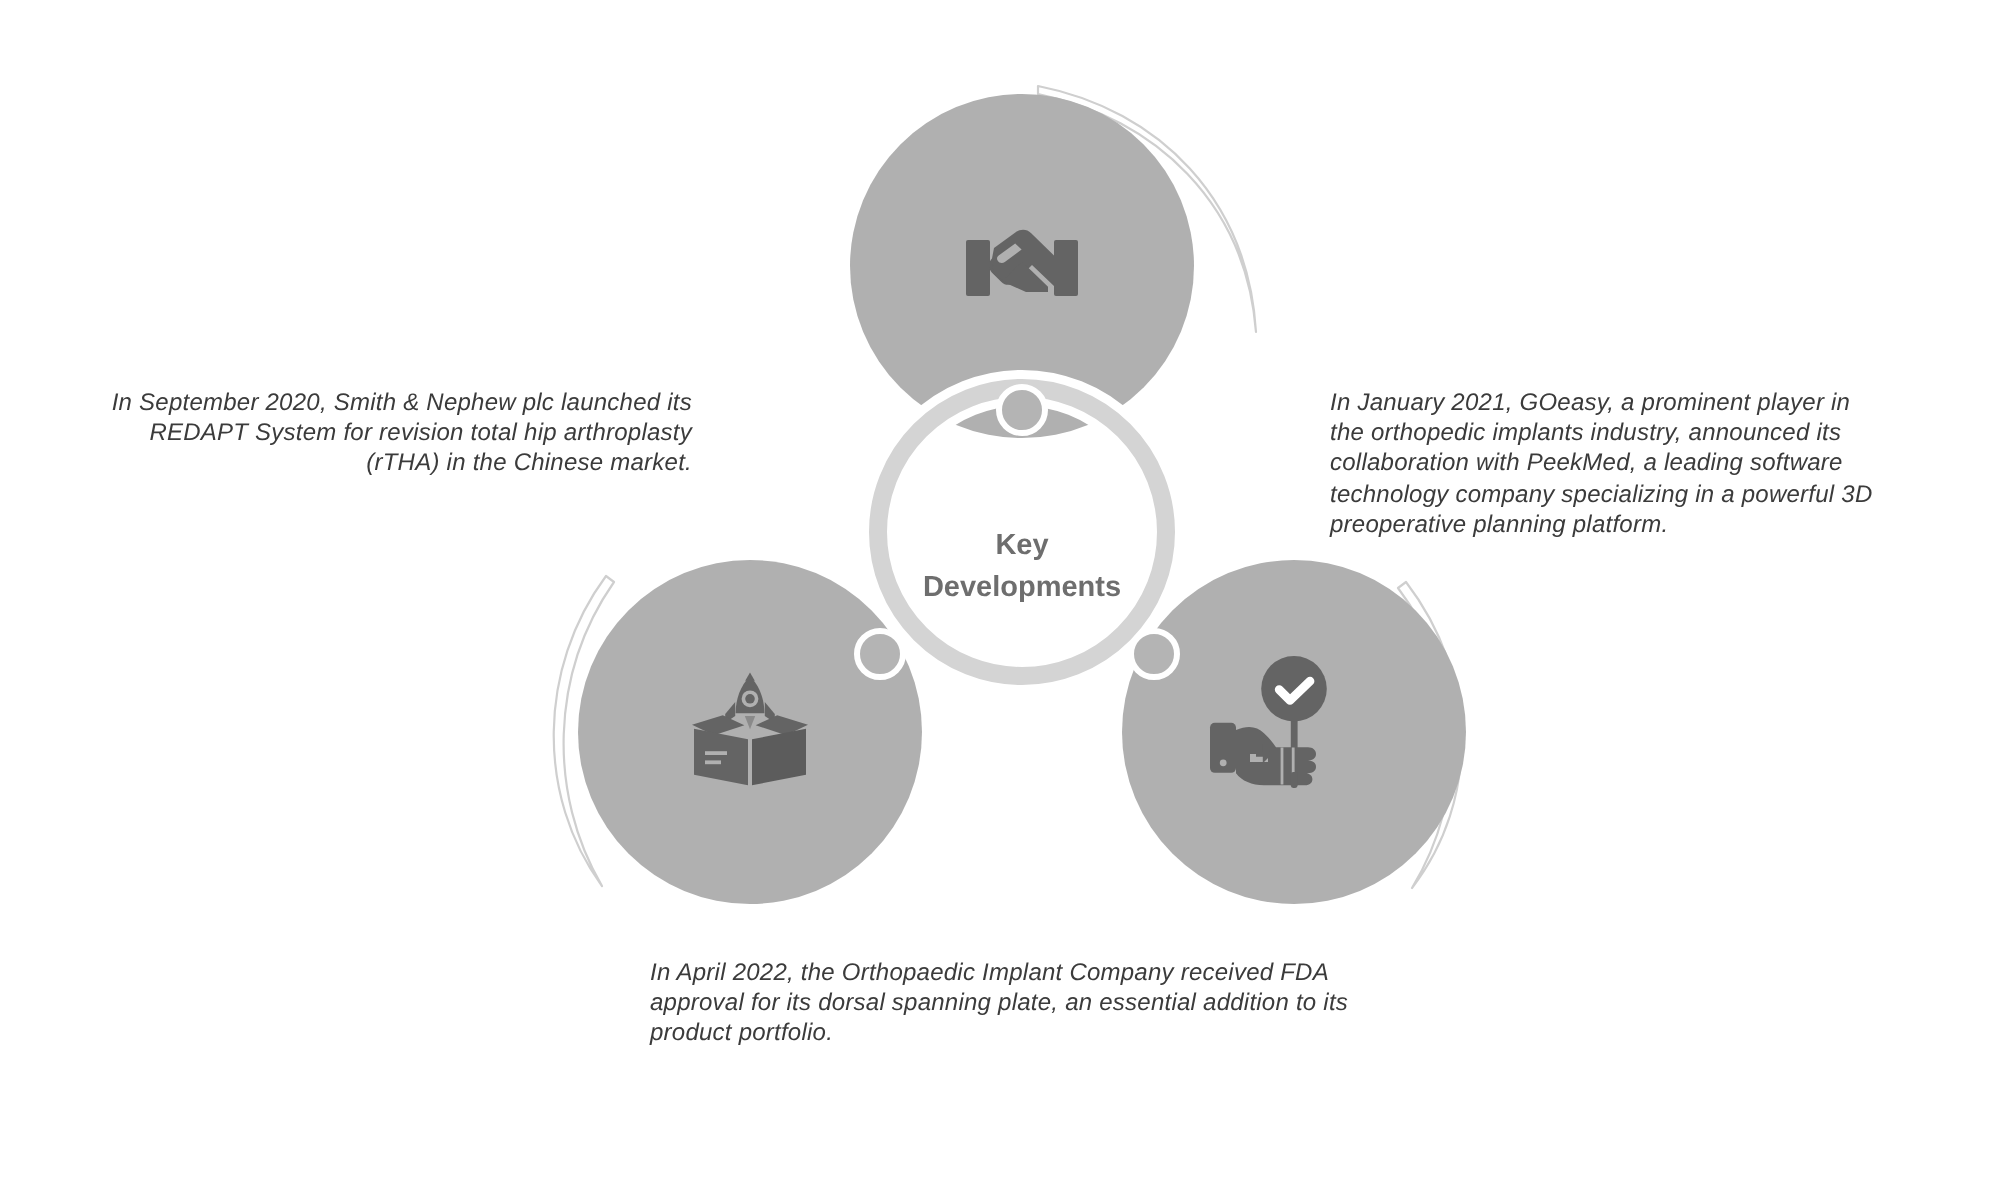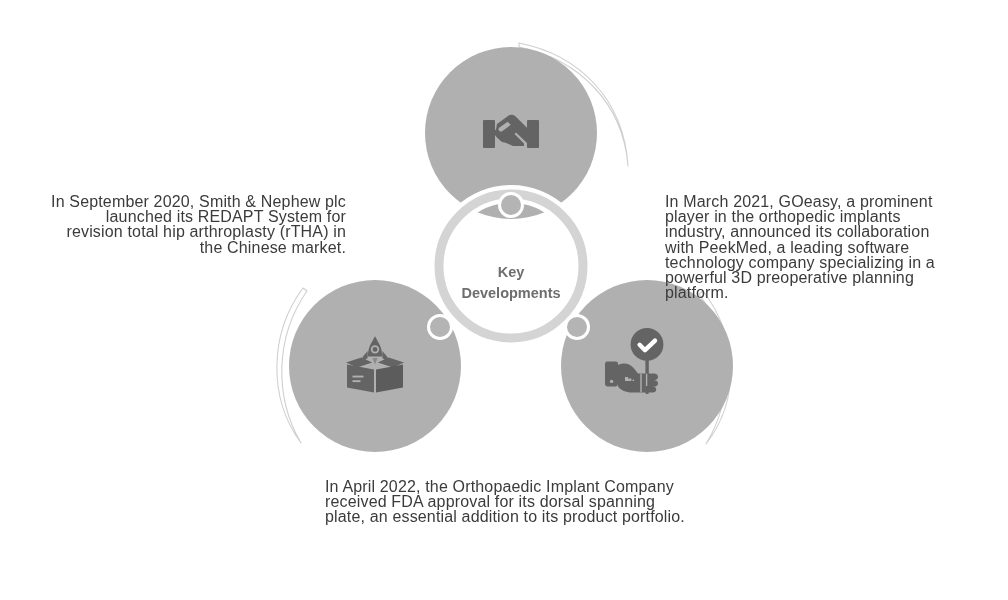--- a/index.html
+++ b/index.html
@@ -19,24 +19,25 @@
   
   #diagram {
     position: absolute;
     left: 0; top: 0;
     width: 1008px; height: 560px;
   }
 
   
   .note {
     position: absolute;
-    font-size: 16px;
+    font-size: 12px;
     line-height: 15.2px;
     color: #3b3b3b;
     letter-spacing: 0.01em;
+    font-style: italic;
   }
   #note-left {
     left: 46px; top: 194px;
     width: 300px;
     text-align: right;
   }
   #note-right {
     left: 665px; top: 194px;
     width: 272px;
     text-align: left;
@@ -141,21 +142,21 @@
       <path d="M 625 377 L 634 377 L 634 381 L 625 381 Z" fill="#b0b0b0"></path>
       <path d="M 631.4 372.4 L 636 377 L 631.4 381.6 L 631.4 378.4 L 628 378.4
                L 628 375.6 L 631.4 375.6 Z" fill="#646464"></path>
 
       <rect x="645.4" y="386" width="3.4" height="8" rx="1.2"></rect>
     </g>
   </svg>
 
   <div class="note" id="note-left">In September 2020, Smith &amp; Nephew plc launched its REDAPT System for revision total hip arthroplasty (rTHA) in the Chinese market.</div>
 
-  <div class="note" id="note-right">In March 2021, GOeasy, a prominent player in the orthopedic implants industry, announced its collaboration with PeekMed, a leading software technology company specializing in a powerful 3D preoperative planning platform.</div>
+  <div class="note" id="note-right">In January 2021, GOeasy, a prominent player in the orthopedic implants industry, announced its collaboration with PeekMed, a leading software technology company specializing in a powerful 3D preoperative planning platform.</div>
 
   <div class="note" id="note-bottom">In April 2022, the Orthopaedic Implant Company received FDA approval for its dorsal spanning plate, an essential addition to its product portfolio.</div>
 
   <div id="footer">
     
     
     
     
     
   </div>

